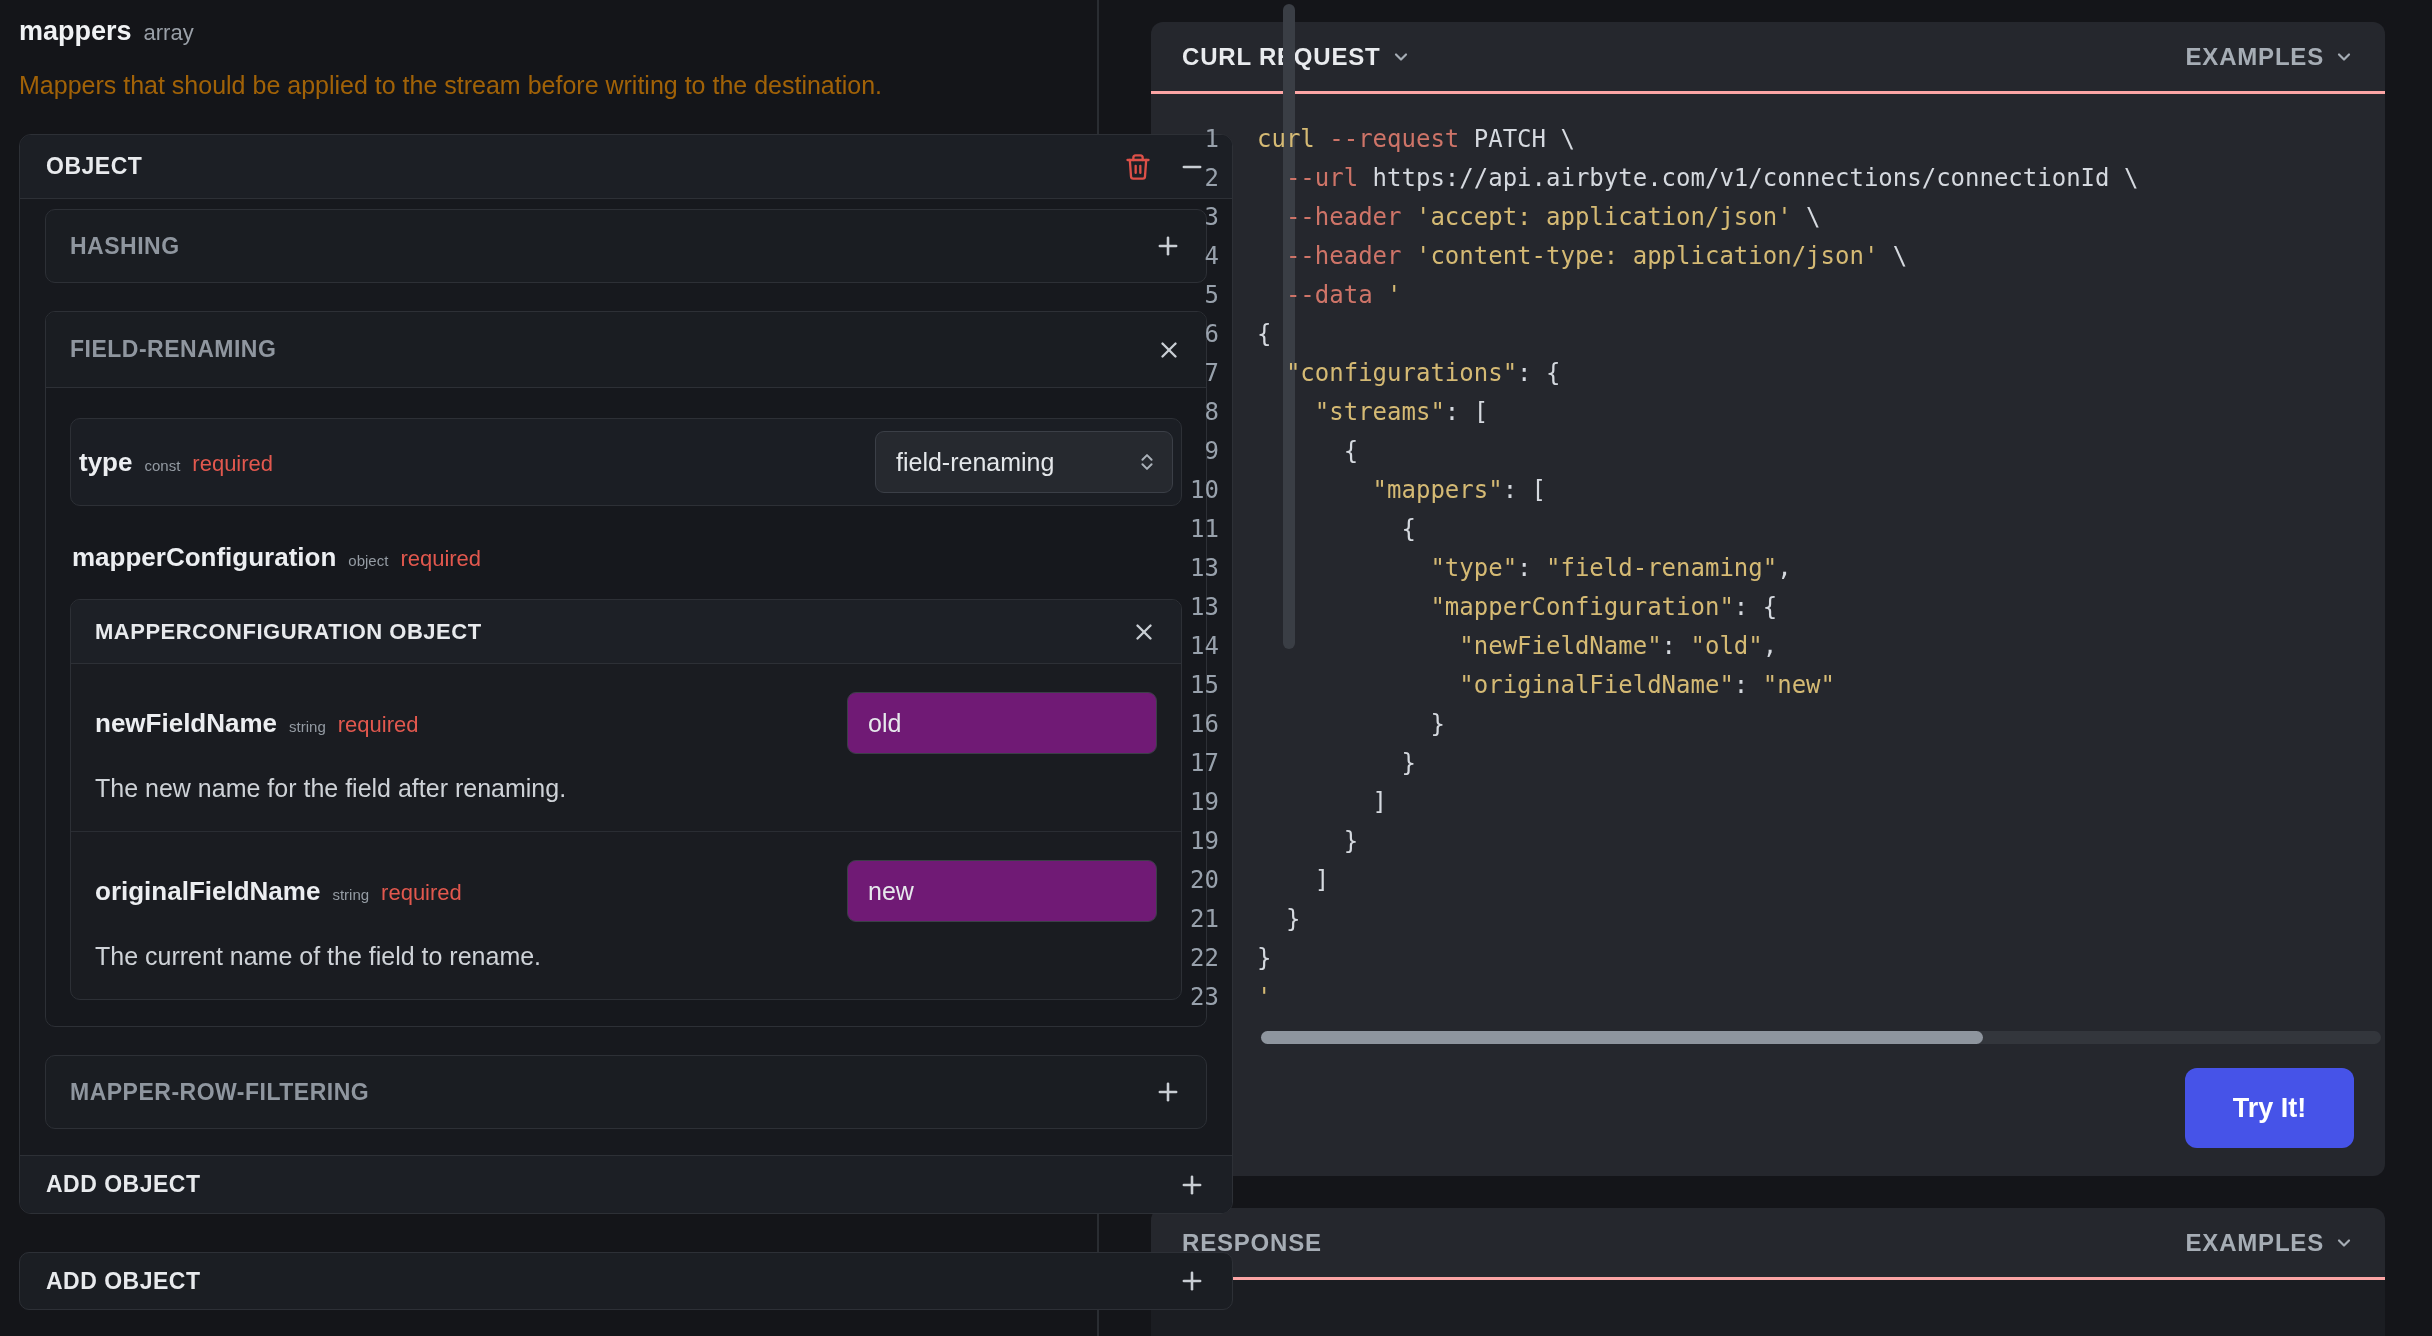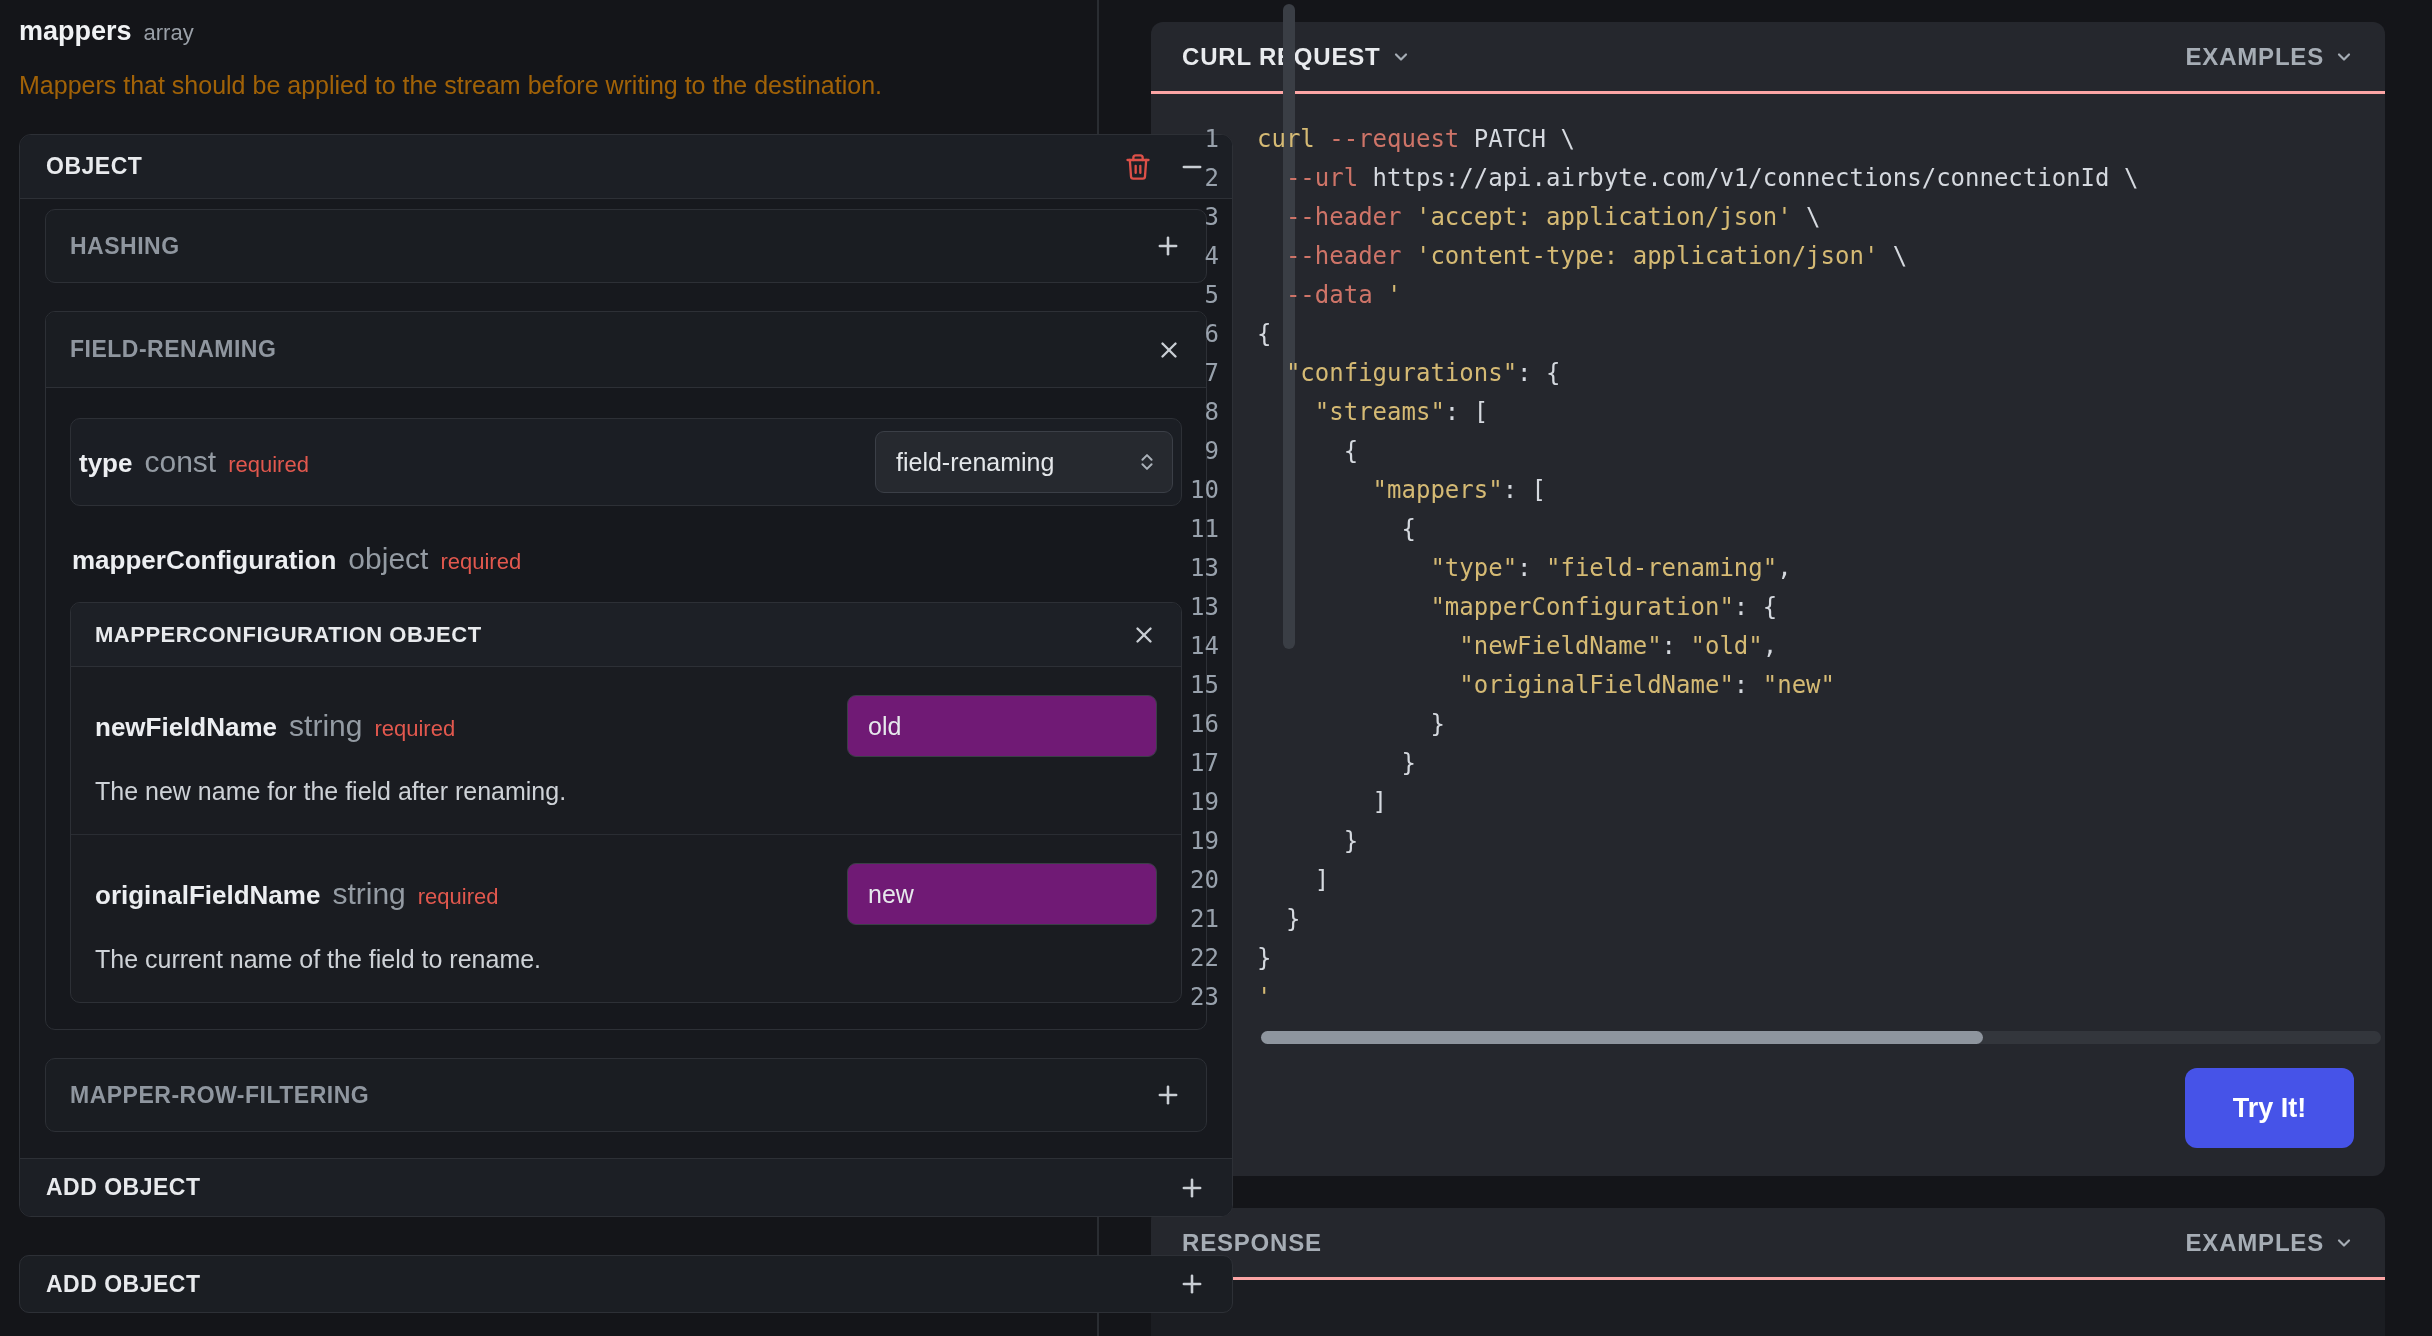--- a/index.html
+++ b/index.html
@@ -35,21 +35,21 @@
 
   .sec-box { border:1px solid #2d3036; border-radius:10px; background:#16181d; overflow:hidden; }
   .sec-box-head { height:76px; background:#1a1d22; border-bottom:1px solid #2d3036;
                   display:flex; align-items:center; justify-content:space-between; padding:0 24px; cursor:pointer; }
   .sec-box-body { padding:30px 24px 26px; }
 
   .type-row { border:1px solid #2d3036; border-radius:10px; background:#1b1e24; height:88px;
               display:flex; align-items:center; justify-content:space-between; padding:0 8px; }
   .field-label { display:flex; align-items:baseline; gap:12px; }
   .field-name { font-size:26px; font-weight:700; color:#eceef1; }
-  .meta { font-size:30px; color:#949ba3; }
+  .meta { font-size:15px; color:#949ba3; }
   .req { font-size:22px; color:var(--required,#e2584e); }
 
   .select { min-width:298px; height:62px; background:#26292f; border:1px solid #3b3f47; border-radius:9px;
             display:flex; align-items:center; justify-content:space-between; padding:0 14px 0 20px; cursor:pointer; }
   .select-value { font-size:25px; color:#e4e7ea; }
 
   .subprop { margin:36px 2px 26px; display:flex; align-items:baseline; gap:12px; }
 
   .mc-card { border:1px solid #2d3036; border-radius:10px; overflow:hidden; background:#1a1c21; }
   .mc-head { height:64px; background:#1d2026; border-bottom:1px solid #2d3036;

